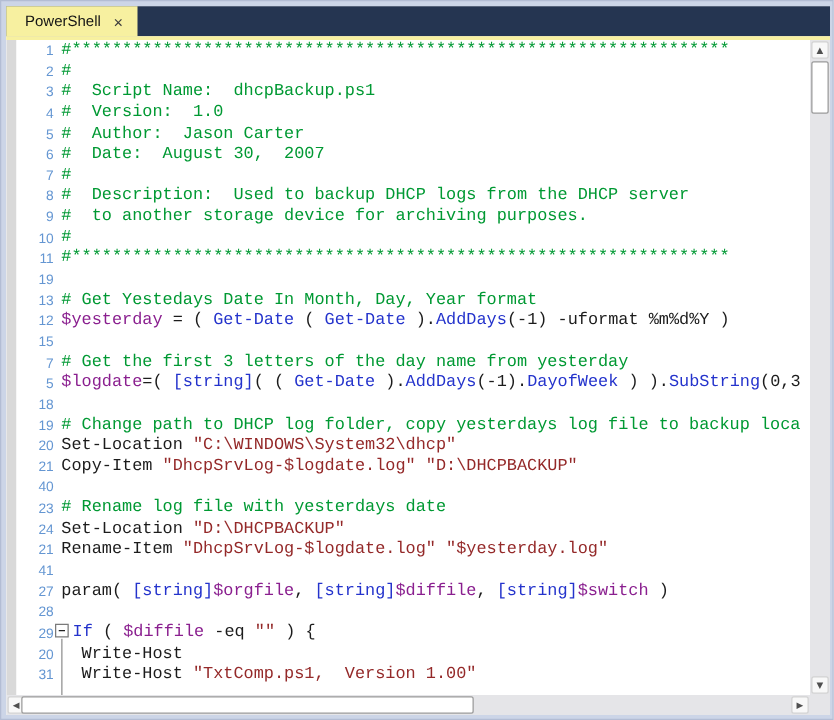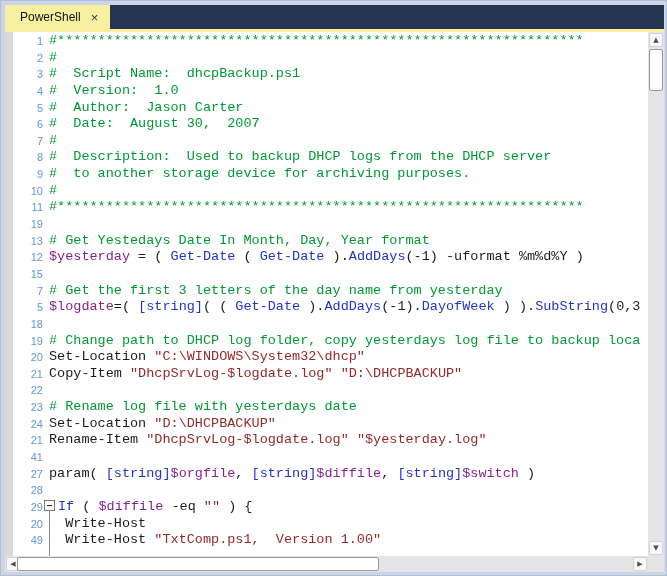--- a/index.html
+++ b/index.html
@@ -91,30 +91,30 @@
           <div class="gnum">19</div>
           <div class="gnum">13</div>
           <div class="gnum">12</div>
           <div class="gnum">15</div>
           <div class="gnum">7</div>
           <div class="gnum">5</div>
           <div class="gnum">18</div>
           <div class="gnum">19</div>
           <div class="gnum">20</div>
           <div class="gnum">21</div>
-          <div class="gnum">22</div>
+          <div class="gnum">40</div>
           <div class="gnum">23</div>
           <div class="gnum">24</div>
           <div class="gnum">21</div>
           <div class="gnum">41</div>
           <div class="gnum">27</div>
           <div class="gnum">28</div>
           <div class="gnum">29</div>
           <div class="gnum">20</div>
-          <div class="gnum">49</div>
+          <div class="gnum">31</div>
         </div>
       <div class="code" id="code"><div class="cline"><span class="tok-cm">#*****************************************************************</span></div><div class="cline"><span class="tok-cm">#</span></div><div class="cline"><span class="tok-cm">#  Script Name:  dhcpBackup.ps1</span></div><div class="cline"><span class="tok-cm">#  Version:  1.0</span></div><div class="cline"><span class="tok-cm">#  Author:  Jason Carter</span></div><div class="cline"><span class="tok-cm">#  Date:  August 30,  2007</span></div><div class="cline"><span class="tok-cm">#</span></div><div class="cline"><span class="tok-cm">#  Description:  Used to backup DHCP logs from the DHCP server</span></div><div class="cline"><span class="tok-cm">#  to another storage device for archiving purposes.</span></div><div class="cline"><span class="tok-cm">#</span></div><div class="cline"><span class="tok-cm">#*****************************************************************</span></div><div class="cline"></div><div class="cline"><span class="tok-cm"># Get Yestedays Date In Month, Day, Year format</span></div><div class="cline"><span class="tok-vr">$yesterday</span><span class="tok-pl"> = ( </span><span class="tok-kw">Get-Date</span><span class="tok-pl"> ( </span><span class="tok-kw">Get-Date</span><span class="tok-pl"> ).</span><span class="tok-kw">AddDays</span><span class="tok-pl">(-1) -uformat %m%d%Y )</span></div><div class="cline"></div><div class="cline"><span class="tok-cm"># Get the first 3 letters of the day name from yesterday</span></div><div class="cline"><span class="tok-vr">$logdate</span><span class="tok-pl">=( </span><span class="tok-kw">[string]</span><span class="tok-pl">( ( </span><span class="tok-kw">Get-Date</span><span class="tok-pl"> ).</span><span class="tok-kw">AddDays</span><span class="tok-pl">(-1).</span><span class="tok-kw">DayofWeek</span><span class="tok-pl"> ) ).</span><span class="tok-kw">SubString</span><span class="tok-pl">(0,3</span></div><div class="cline"></div><div class="cline"><span class="tok-cm"># Change path to DHCP log folder, copy yesterdays log file to backup loca</span></div><div class="cline"><span class="tok-pl">Set-Location </span><span class="tok-st">"C:\WINDOWS\System32\dhcp"</span></div><div class="cline"><span class="tok-pl">Copy-Item </span><span class="tok-st">"DhcpSrvLog-$logdate.log"</span><span class="tok-pl"> </span><span class="tok-st">"D:\DHCPBACKUP"</span></div><div class="cline"></div><div class="cline"><span class="tok-cm"># Rename log file with yesterdays date</span></div><div class="cline"><span class="tok-pl">Set-Location </span><span class="tok-st">"D:\DHCPBACKUP"</span></div><div class="cline"><span class="tok-pl">Rename-Item </span><span class="tok-st">"DhcpSrvLog-$logdate.log"</span><span class="tok-pl"> </span><span class="tok-st">"$yesterday.log"</span></div><div class="cline"></div><div class="cline"><span class="tok-pl">param( </span><span class="tok-kw">[string]</span><span class="tok-vr">$orgfile</span><span class="tok-pl">, </span><span class="tok-kw">[string]</span><span class="tok-vr">$diffile</span><span class="tok-pl">, </span><span class="tok-kw">[string]</span><span class="tok-vr">$switch</span><span class="tok-pl"> )</span></div><div class="cline"></div><div class="cline"><span class="foldbox"></span><span class="tok-kw">If</span><span class="tok-pl"> ( </span><span class="tok-vr">$diffile</span><span class="tok-pl"> -eq </span><span class="tok-st">""</span><span class="tok-pl"> ) {</span></div><div class="cline"><span class="tok-pl">  Write-Host</span></div><div class="cline"><span class="tok-pl">  Write-Host </span><span class="tok-st">"TxtComp.ps1,  Version 1.00"</span></div></div>
       <div class="foldguide"></div>
     </div>
 
     <div class="vscroll">
       <div class="sbtn up">
           <span>▲</span>
         </div>
       <div class="vthumb"></div>

